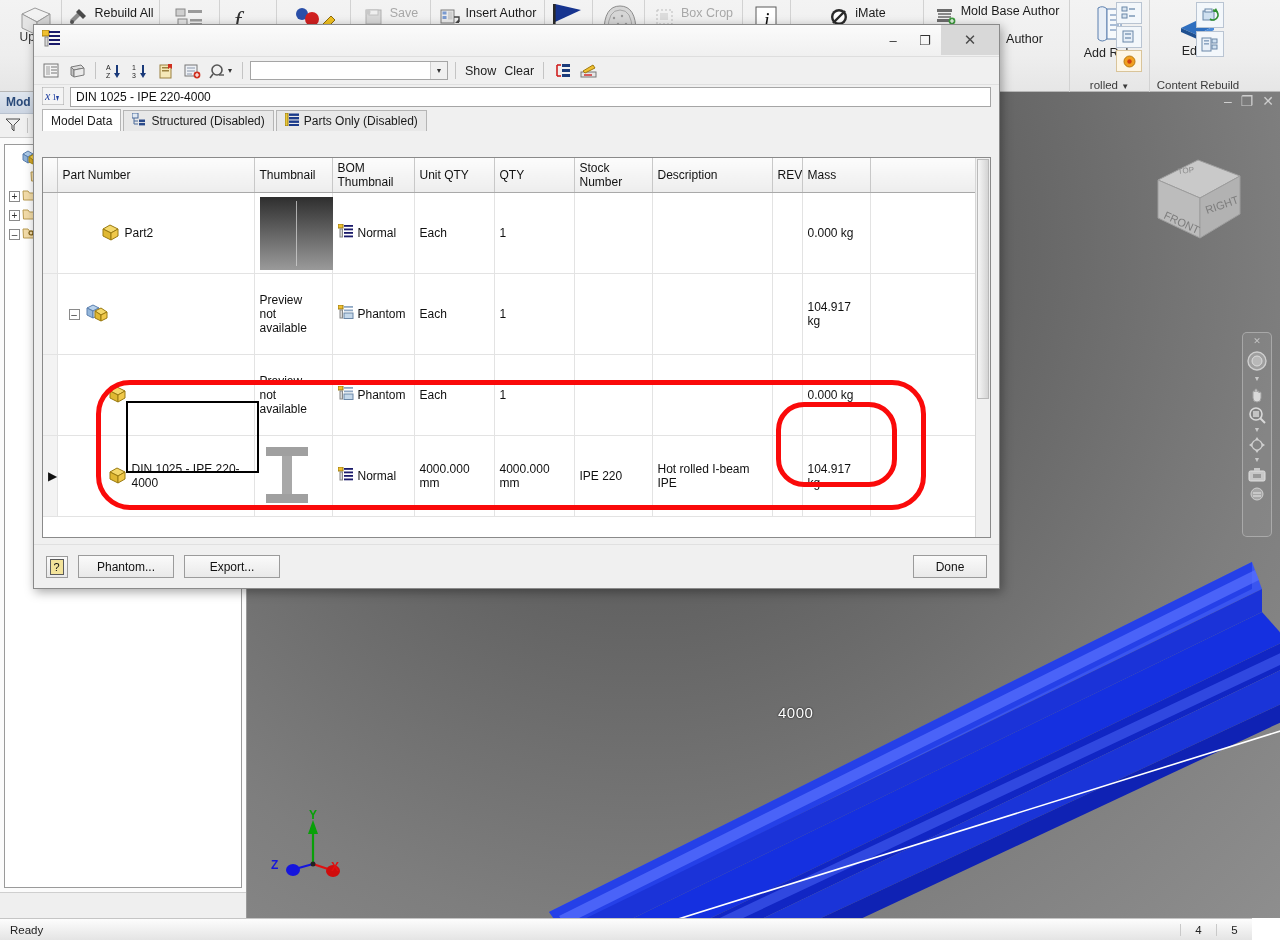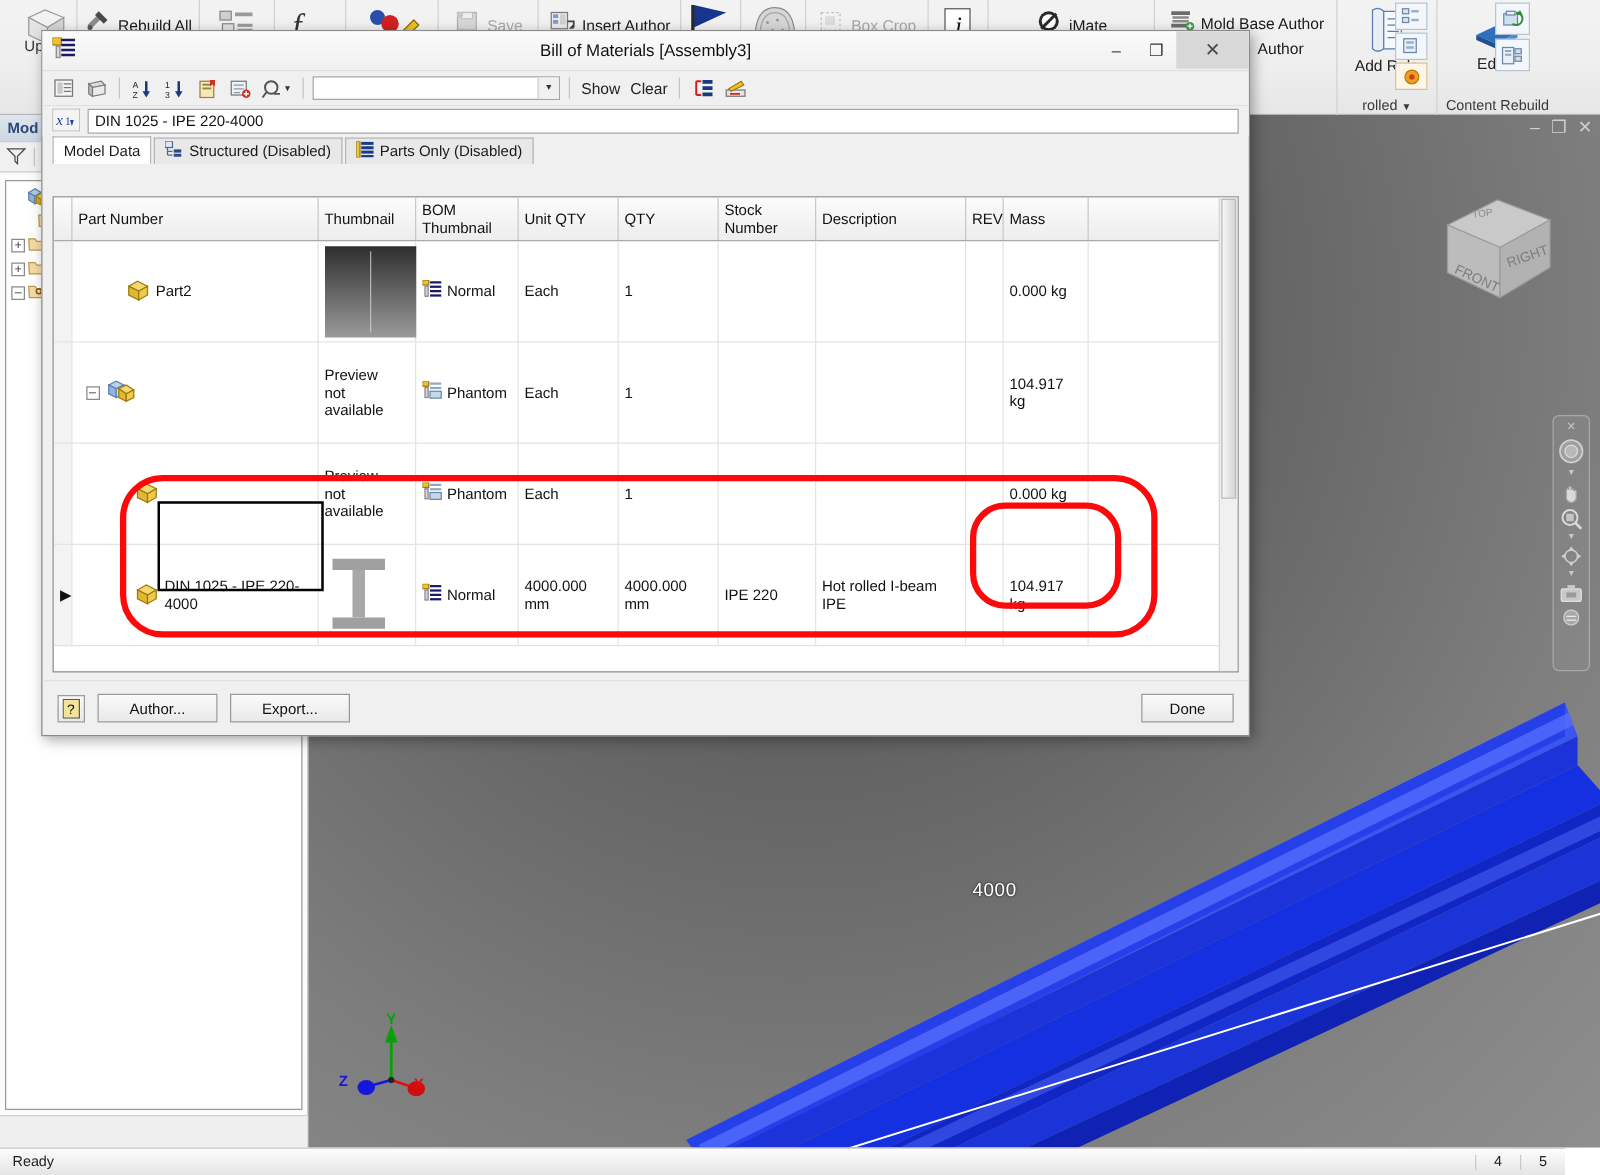--- a/index.html
+++ b/index.html
@@ -18,21 +18,21 @@
     position: absolute; left: 0; top: 0; width: 1280px; height: 92px;
     background: linear-gradient(to bottom, #f3f3f3 0%, #eeeeee 60%, #e6e6e6 100%);
     border-bottom: 1px solid #b6b6b6;
   }
   .ribbon-panel {
     position: absolute; top: 0; height: 92px;
     border-right: 1px solid #d2d2d2;
     display: flex; flex-direction: column; align-items: center;
   }
   .rb-btn {
-    display: flex; align-items: flex-end; gap: 5px;
+    display: flex; align-items: flex-start; gap: 5px;
     padding: 2px 6px; color: #1a1a1a; white-space: nowrap;
     font-size: 12.5px;
   }
   .rb-btn.dim { color: #a8a8a8; }
   .rb-ico { width: 22px; height: 22px; display: inline-block; position: relative; flex: none; }
   .panel-label {
     position: absolute; bottom: 1px; left: 0; width: 100%;
     text-align: center; font-size: 11.5px; color: #3a3a3a;
   }
 
@@ -680,21 +680,20 @@
       <span>
         <svg width="19" height="18" viewBox="0 0 19 18">
             <rect x="0" y="0" width="7" height="6" fill="#f0c030" stroke="#a07a10"></rect>
             <rect x="7" y="1" width="11" height="2" fill="#1a1a6a"></rect>
             <rect x="7" y="5" width="11" height="2" fill="#1a1a6a"></rect>
             <rect x="7" y="9" width="11" height="2" fill="#1a1a6a"></rect>
             <rect x="7" y="13" width="11" height="2" fill="#1a1a6a"></rect>
             <rect x="3" y="7" width="3" height="9" fill="#d8d8d8" stroke="#888"></rect>
           </svg>
       </span>
-      <div class="dlg-title-text">Bill of Materials [Assembly3]</div>
       <div class="dlg-winbtns">
         <div class="dlg-wb">–</div>
         <div class="dlg-wb">❐</div>
         <div class="dlg-wb close">✕</div>
       </div>
     </div>
 
     <div class="dlg-toolbar">
       <div class="tb-ico">
         <svg width="17" height="16" viewBox="0 0 17 16">
@@ -1043,21 +1042,21 @@
     <div class="anno-round" style="left:62px; top:355px; width:830px; height:130px;"></div>
     <div class="anno-round" style="left:742px; top:377px; width:121px; height:85px; border-radius:28px;"></div>
 
     <div class="dlg-footer">
       <div class="btn small">
         <svg width="14" height="16" viewBox="0 0 14 16">
             <rect x="0.5" y="0.5" width="13" height="15" fill="#f3e39a" stroke="#5a5a5a"></rect>
             <text x="3.5" y="12" font-size="11" font-family="Liberation Sans, sans-serif" fill="#111">?</text>
           </svg>
       </div>
-      <div class="btn">Author...</div>
+      <div class="btn">Phantom...</div>
       <div class="btn">Export...</div>
       <div class="btn btn-right" style="min-width:74px;">Done</div>
     </div>
   </div>
 
   <div class="statusbar">
     <div class="sb-cell">Ready</div>
     <div class="sb-right">
       <div class="sb-cell">4</div>
       <div class="sb-cell">5</div>

